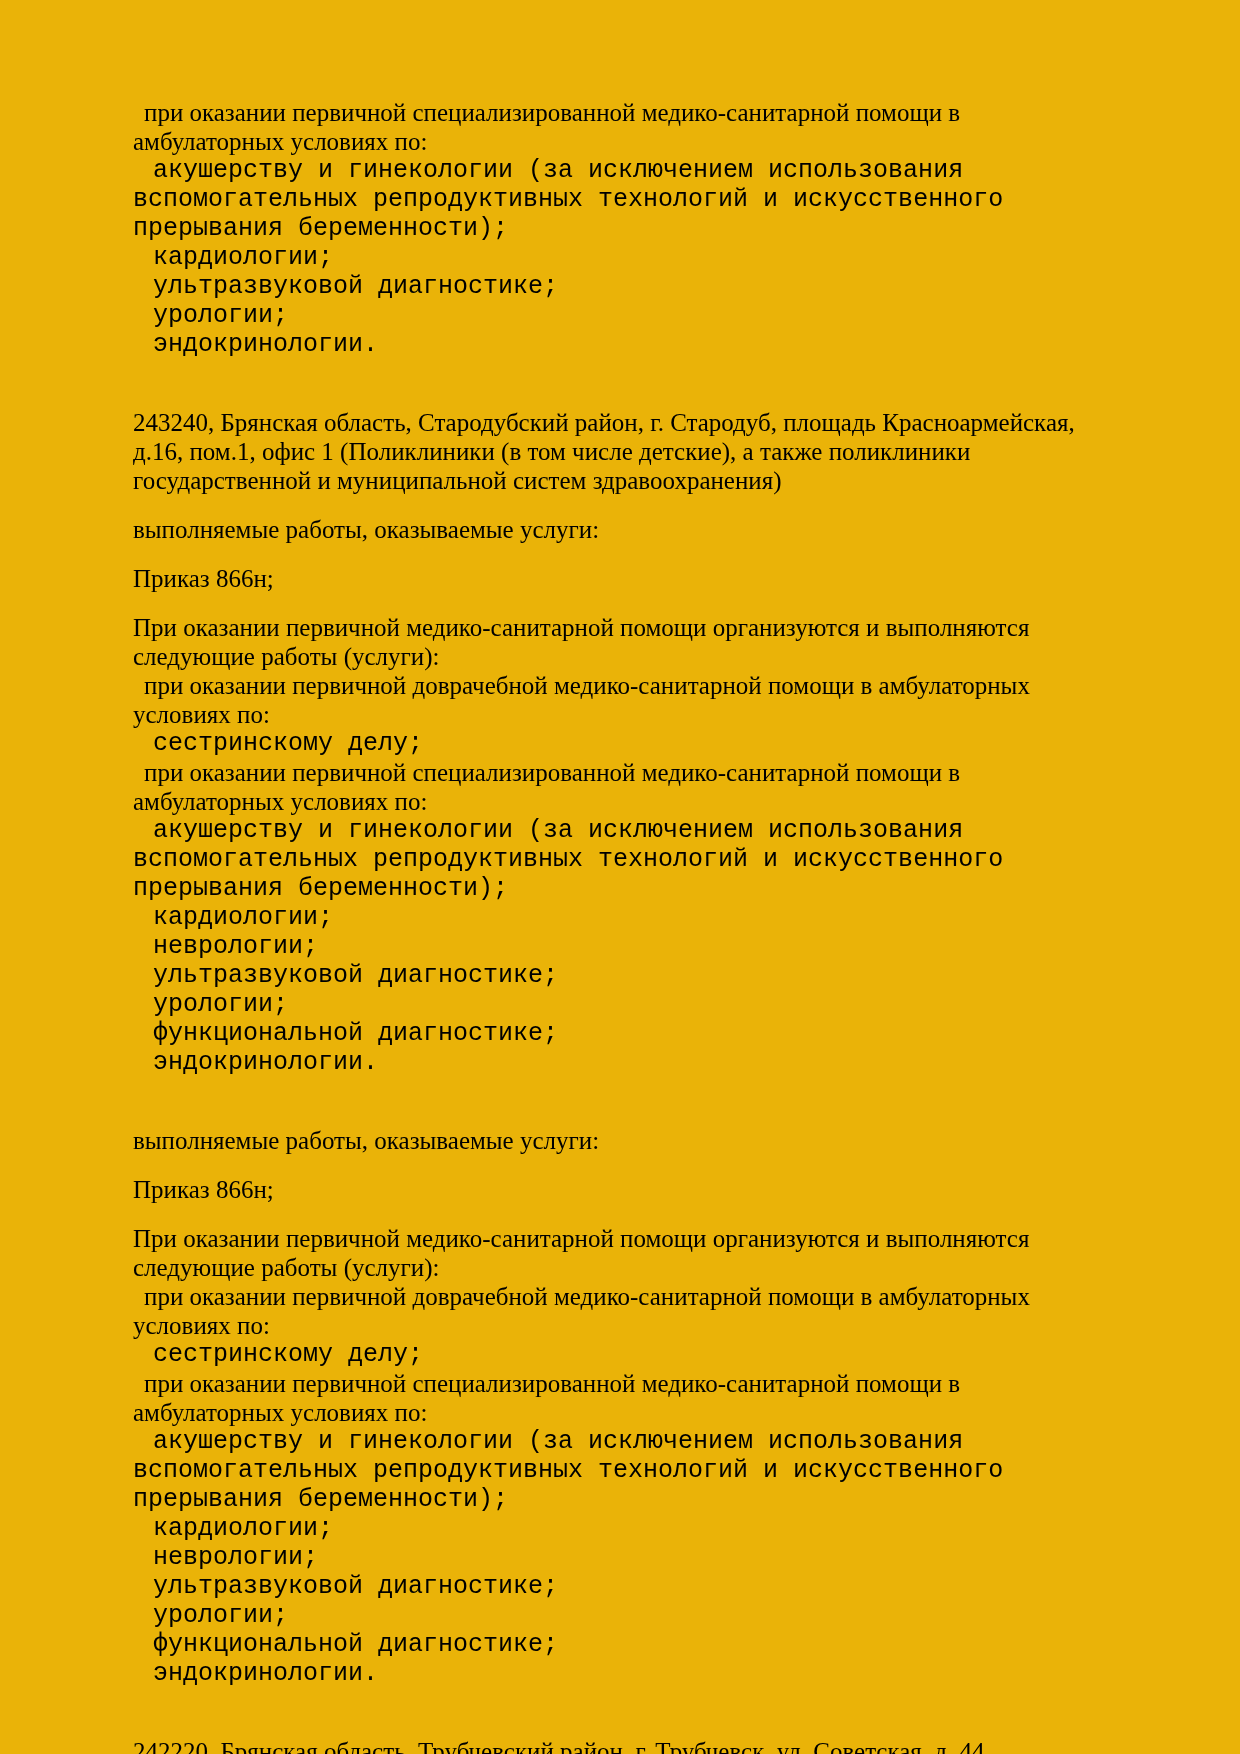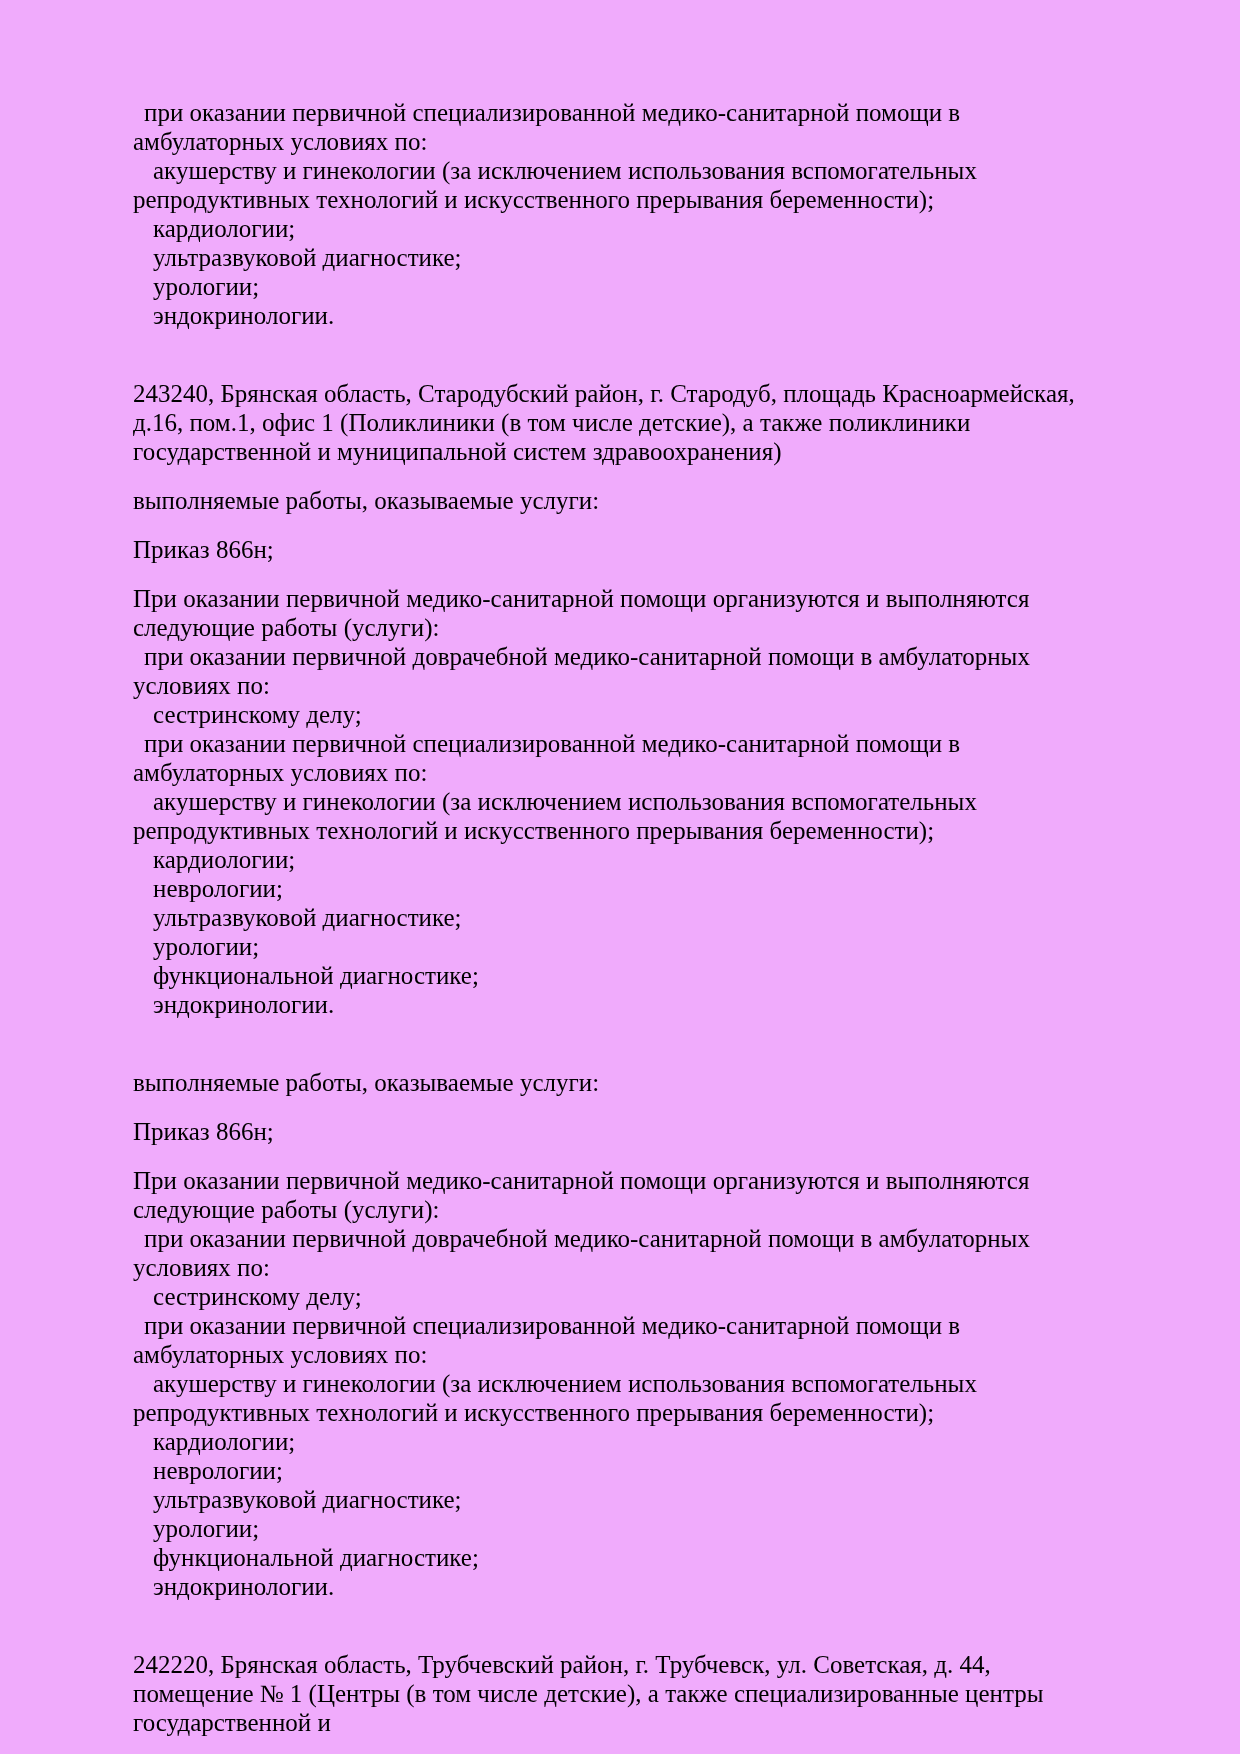--- a/index.html
+++ b/index.html
@@ -5,37 +5,37 @@
   html, body {
     margin: 0;
     padding: 0;
     background: #ffffff;
   }
   .page {
     position: relative;
     width: 1240px;
     height: 1754px;
     box-sizing: border-box;
-    background: #f0abfc;
+    background: #eab308;
     padding: 98px 128px 40px 133px;
     overflow: hidden;
     font-family: "Liberation Serif", "DejaVu Serif", serif;
     font-size: 25px;
     line-height: 29px;
     color: #000000;
     text-align: left;
   }
   .page p {
     margin: 0;
     padding: 0;
     word-spacing: normal;
   }
   p.indent-0 { text-indent: 0; margin-top: 20px; }
   p.indent-1 { text-indent: 11px; }
-  p.indent-2 { text-indent: 20px; }
+  p.indent-2 { text-indent: 20px; font-family: Liberation Mono, monospace; }
   p.blank    { height: 29px; }
 </style>
 </head>
 <body>
 
 <div class="page">
   <div>
       <p class="indent-1">при оказании первичной специализированной медико-санитарной помощи в амбулаторных условиях по:</p>
       <p class="indent-2">акушерству и гинекологии (за исключением использования вспомогательных репродуктивных технологий и искусственного прерывания беременности);</p>
       <p class="indent-2">кардиологии;</p>

